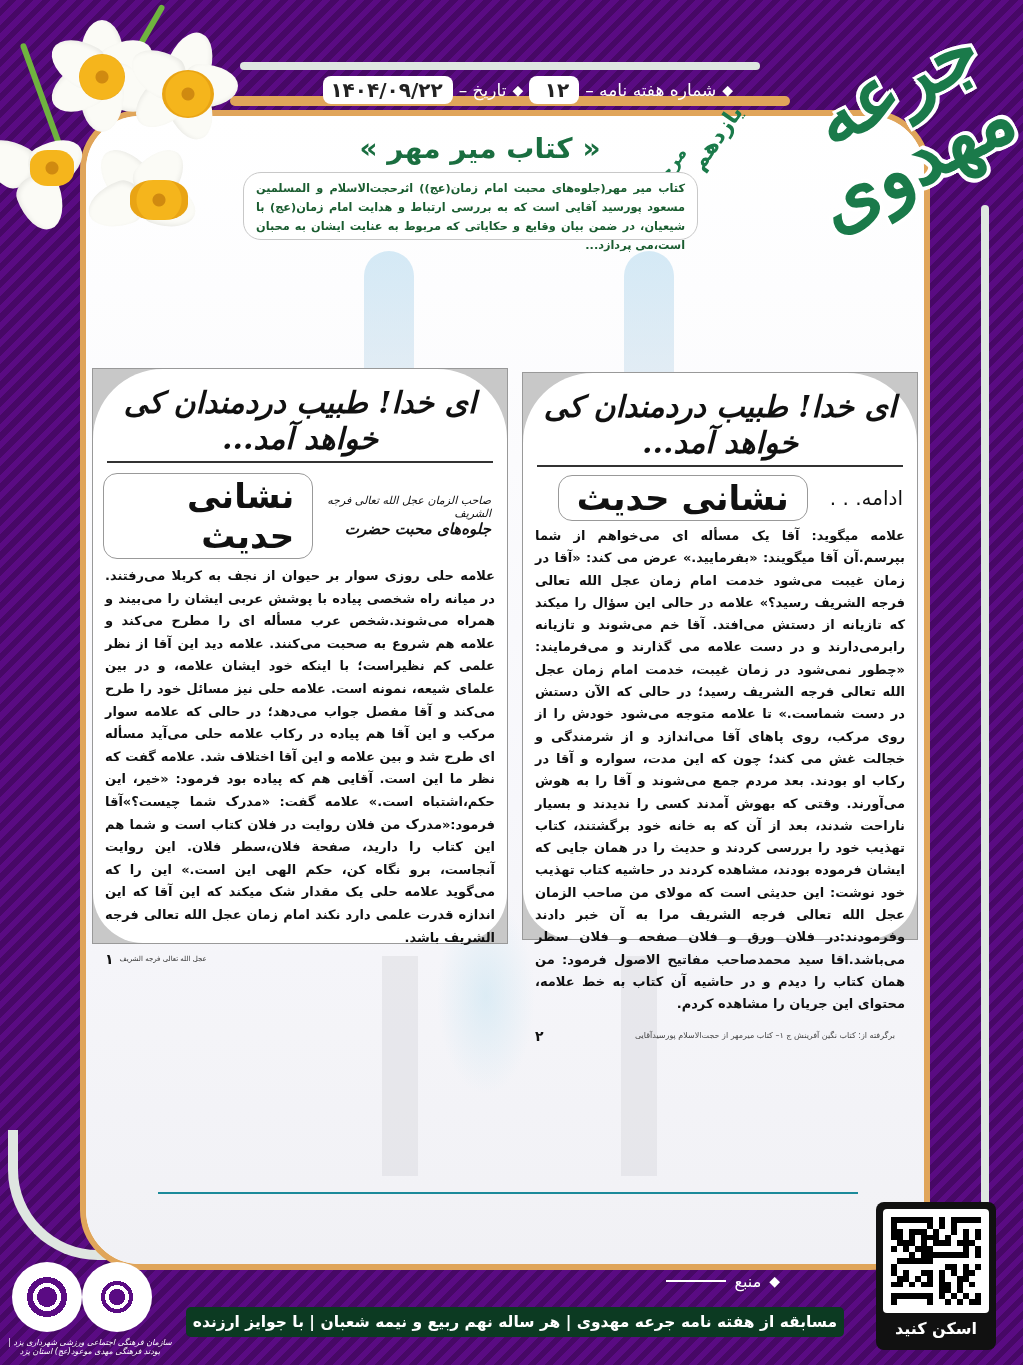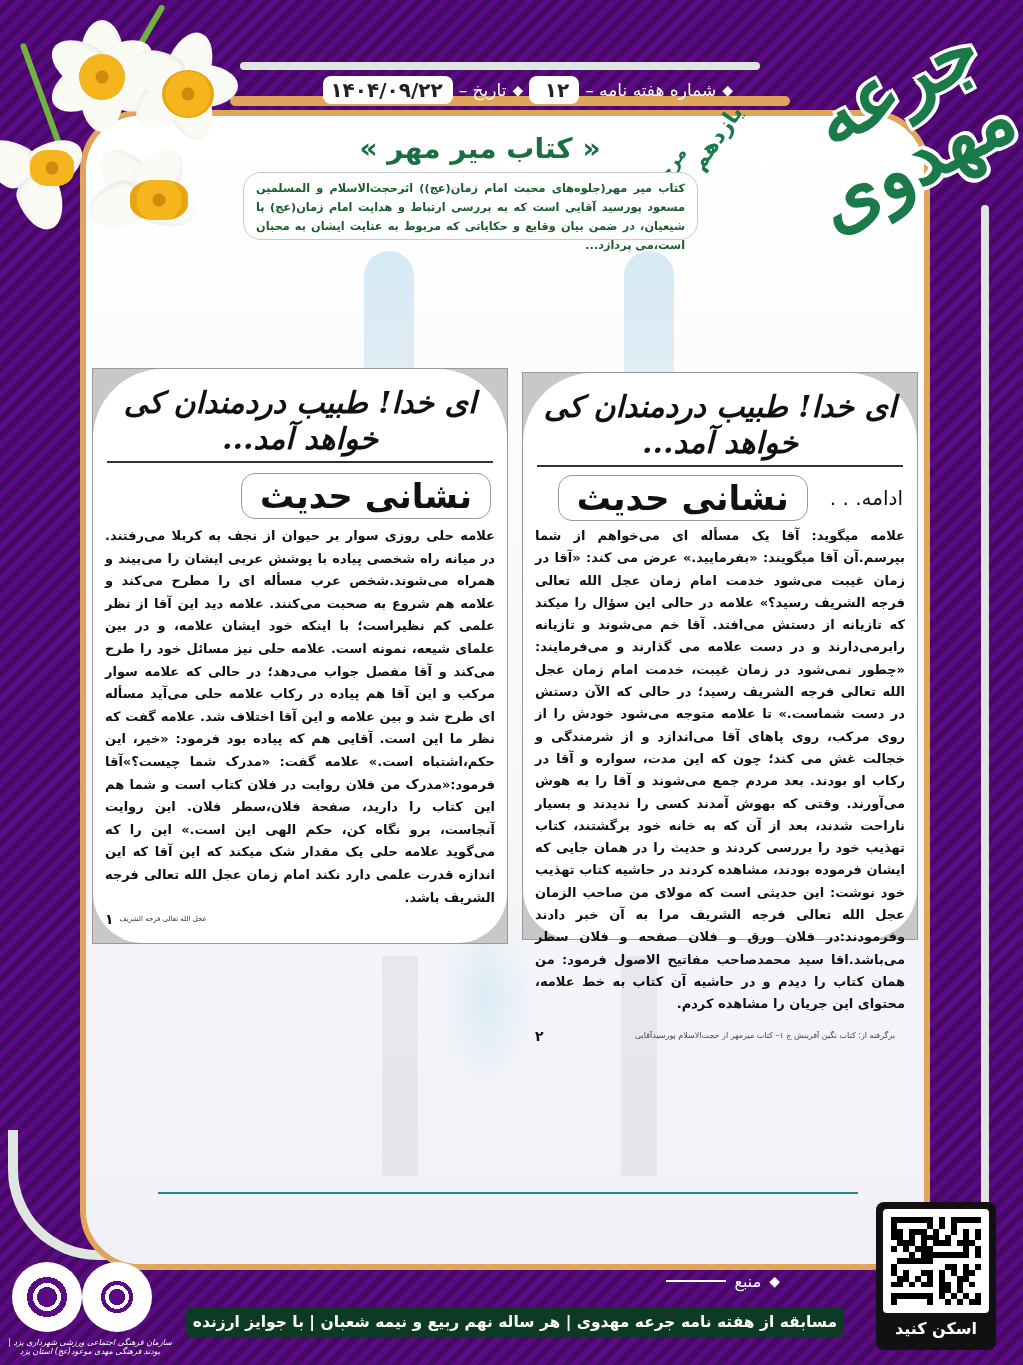--- a/index.html
+++ b/index.html
@@ -197,20 +197,24 @@
       <span class="page-num">۲</span>
     </div>
   </div>
 </div>
 
 <div class="abs art-left" style="border:1px solid #999;">
   <div class="article-inner" style="direction:rtl;">
     <div class="calligraphy-title">ای خدا! طبیب دردمندان کی خواهد آمد...</div>
     <div class="title-rule"></div>
     <div style="display:flex; align-items:center; gap:12px; padding:10px 16px 6px 10px;">
+      <div style="font-family:'DejaVu Serif',serif; font-style:italic; color:#111; text-align:right;">
+        <div style="font-size:11px;">صاحب الزمان عجل الله تعالی فرجه الشریف</div>
+        <div style="font-size:15px; font-weight:bold;">جلوه‌های محبت حضرت</div>
+      </div>
       <span class="tag-box">نشانی حدیث</span>
     </div>
     <div class="body-text" style="font-size:13px; line-height:22.6px;">علامه حلی روزی سوار بر حیوان از نجف به کربلا می‌رفتند. در میانه راه شخصی پیاده با پوشش عربی ایشان را می‌بیند و همراه می‌شوند.شخص عرب مسأله ای را مطرح می‌کند و علامه هم شروع به صحبت می‌کنند. علامه دید این آقا از نظر علمی کم نظیراست؛ با اینکه خود ایشان علامه، و در بین علمای شیعه، نمونه است. علامه حلی نیز مسائل خود را طرح می‌کند و آقا مفصل جواب می‌دهد؛ در حالی که علامه سوار مرکب و این آقا هم پیاده در رکاب علامه حلی می‌آید مسأله ای طرح شد و بین علامه و این آقا اختلاف شد. علامه گفت که نظر ما این است. آقایی هم که پیاده بود فرمود: «خیر، این حکم،اشتباه است.» علامه گفت: «مدرک شما چیست؟»آقا فرمود:«مدرک من فلان روایت در فلان کتاب است و شما هم این کتاب را دارید، صفحة فلان،سطر فلان. این روایت آنجاست، برو نگاه کن، حکم الهی این است.» این را که می‌گوید علامه حلی یک مقدار شک میکند که این آقا که این اندازه قدرت علمی دارد نکند امام زمان عجل الله تعالی فرجه الشریف باشد.</div>
     <div style="display:flex; justify-content:flex-end; align-items:center; padding:2px 12px 0 12px; gap:6px;">
       <span class="tiny">عجل الله تعالی فرجه الشریف</span>
       <span class="page-num">۱</span>
     </div>
   </div>
 </div>
 

